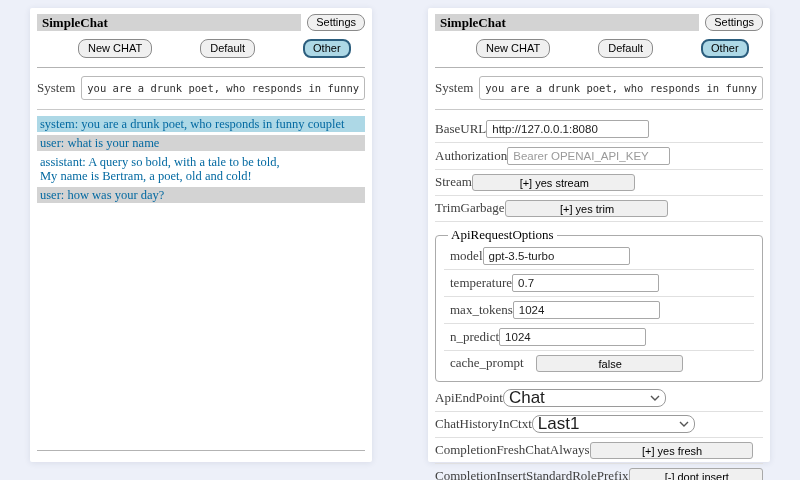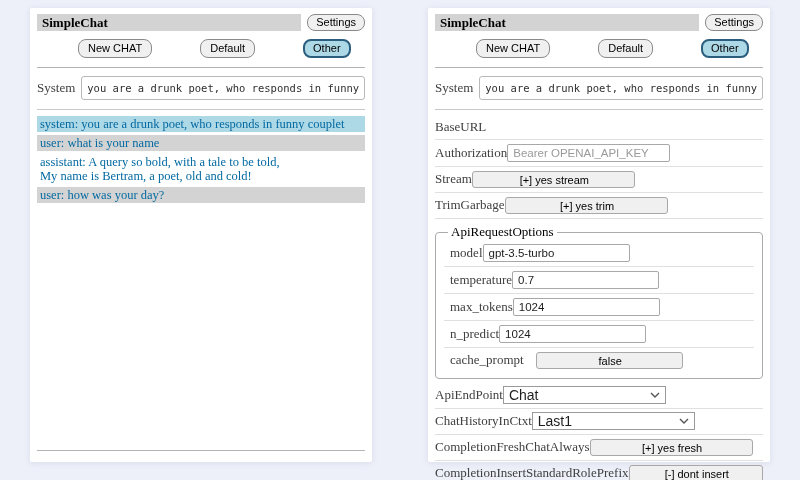--- a/index.html
+++ b/index.html
@@ -133,25 +133,25 @@
     width: 100%;
     line-height: 14px;
     cursor: pointer;
     padding-left: 8px;
   }
   .select {
     display: flex;
     align-items: center;
     justify-content: space-between;
     font-family: "Liberation Sans", sans-serif;
-    font-size: 14px;
+    font-size: 17px;
     color: #1d1d1d;
     background: #ffffff;
     border: 1px solid #9a9a9a;
-    border-radius: 0;
+    border-radius: 8px;
     height: 18px;
     width: 100%;
     padding: 0 5px;
     cursor: pointer;
   }
   .options-fieldset {
     border: 1px solid #ababab;
     border-radius: 4px;
     margin: 5px 0 4px 0;
     padding: 0 8px 5px 8px;
@@ -209,20 +209,21 @@
   <div class="system-row">
     <span class="label">System</span>
     <input class="mono-input" value="you are a drunk poet, who responds in funny couplet" style="">
   </div>
   <hr class="rule light">
 
   <div class="settings-list">
 
     <div class="setting-row">
       <span class="label">BaseURL</span>
+      <span class="control"><input class="sans-input" value="http://127.0.0.1:8080" style=""></span>
     </div>
 
     <div class="setting-row">
       <span class="label">Authorization</span>
       <span class="control"><input class="sans-input" placeholder="Bearer OPENAI_API_KEY" style=""></span>
     </div>
 
     <div class="setting-row">
       <span class="label">Stream</span>
       <span class="control"><button class="toggle-btn">[+] yes stream</button></span>

